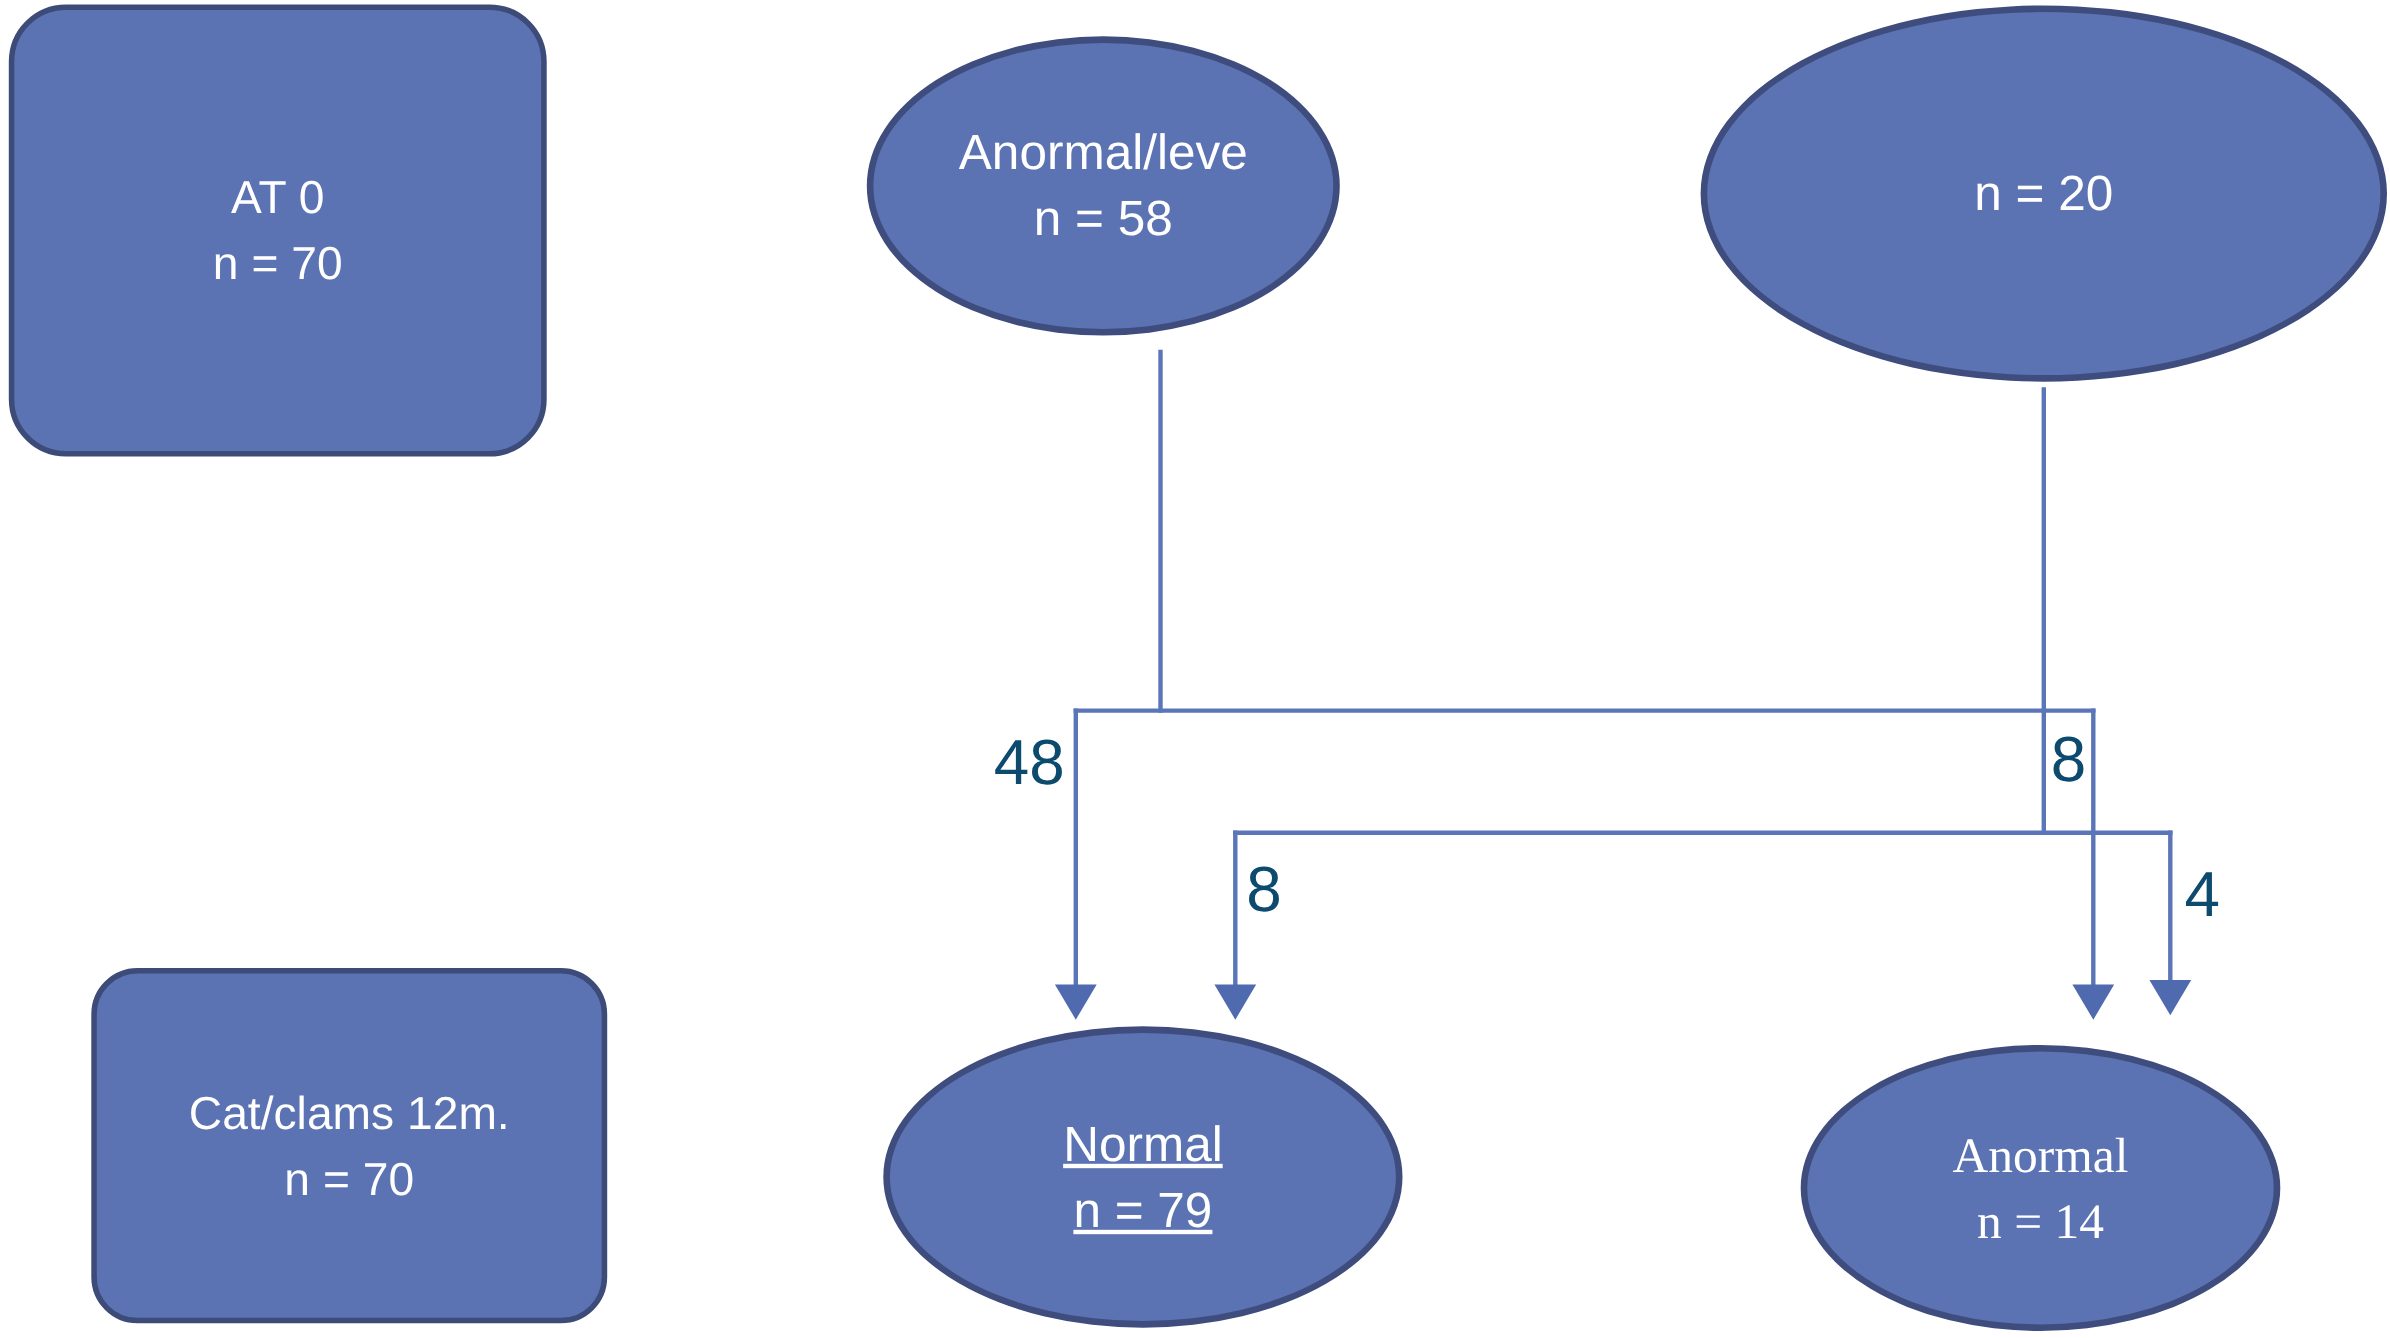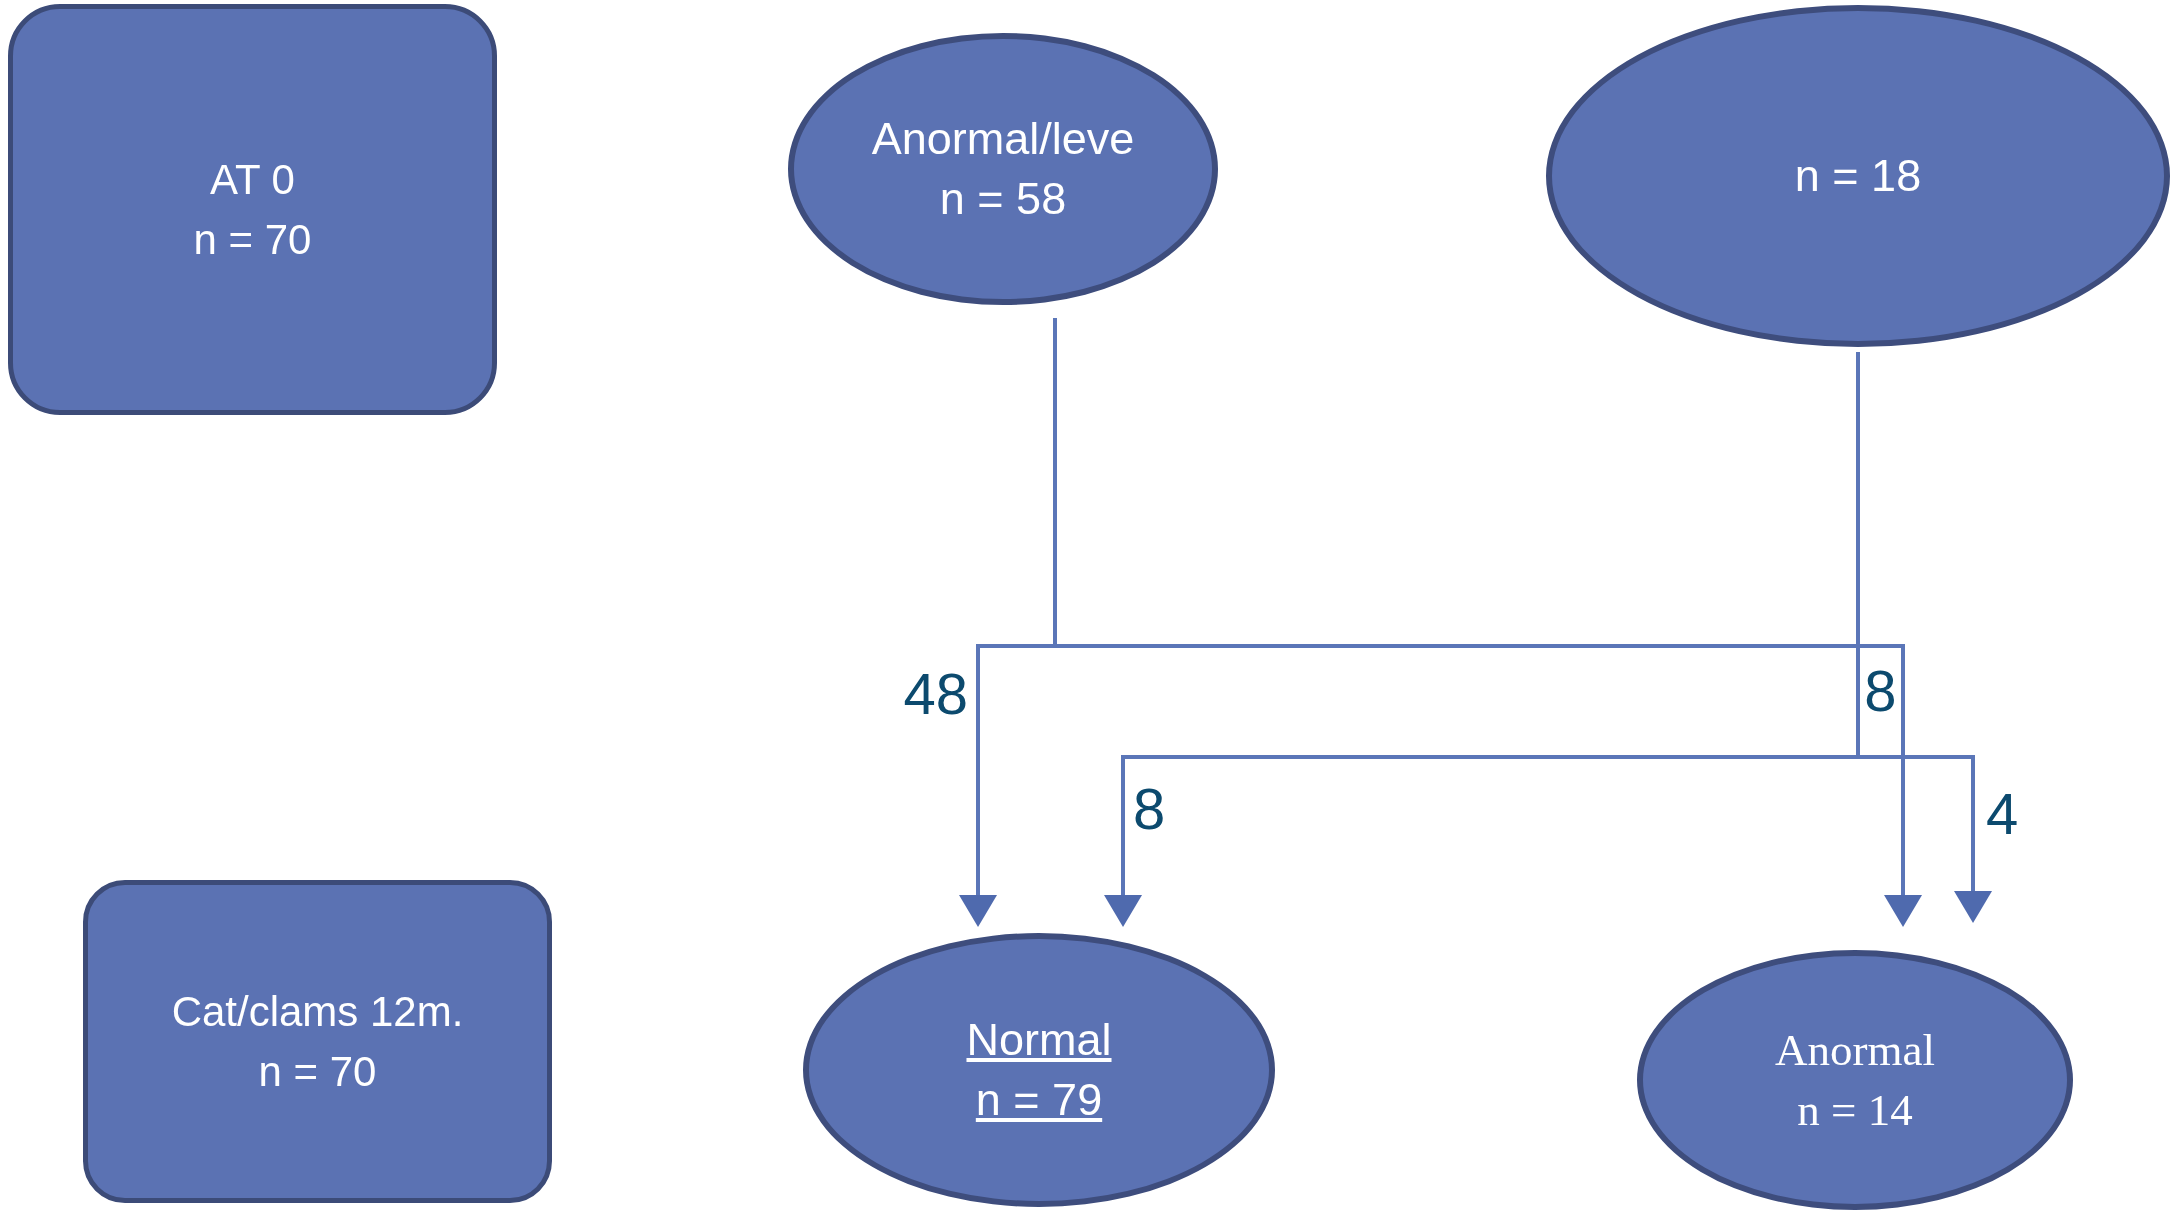--- a/index.html
+++ b/index.html
@@ -80,21 +80,21 @@
     <span class="line">AT 0</span>
     <span class="line">n = 70</span>
   </div>
 
   <div class="node ellipse" id="node-optimo">
     <span class="line">Anormal/leve</span>
     <span class="line">n = 58</span>
   </div>
 
   <div class="node ellipse" id="node-moderado">
-    <span class="line">n = 18</span>
+    <span class="line">n = 20</span>
   </div>
 
   <div class="node rect" id="node-catclams">
     <span class="line">Cat/clams 12m.</span>
     <span class="line">n = 70</span>
   </div>
 
   <div class="node ellipse" id="node-normal">
     <span class="line">Normal</span>
     <span class="line">n = 79</span>

